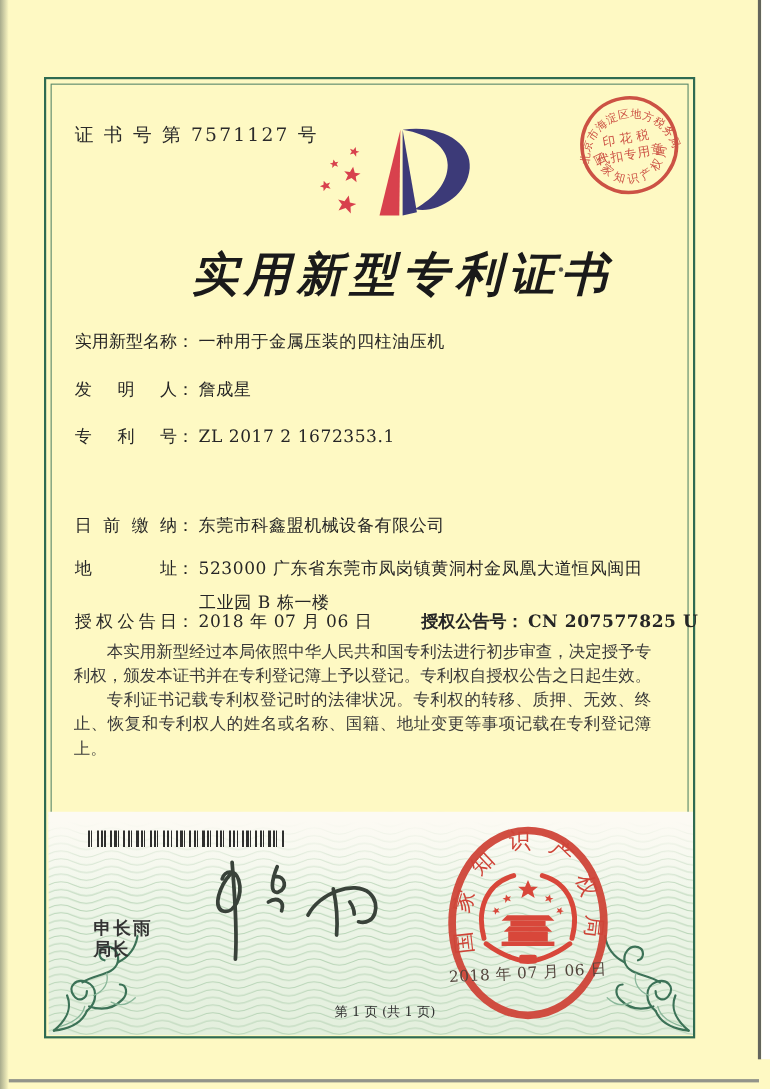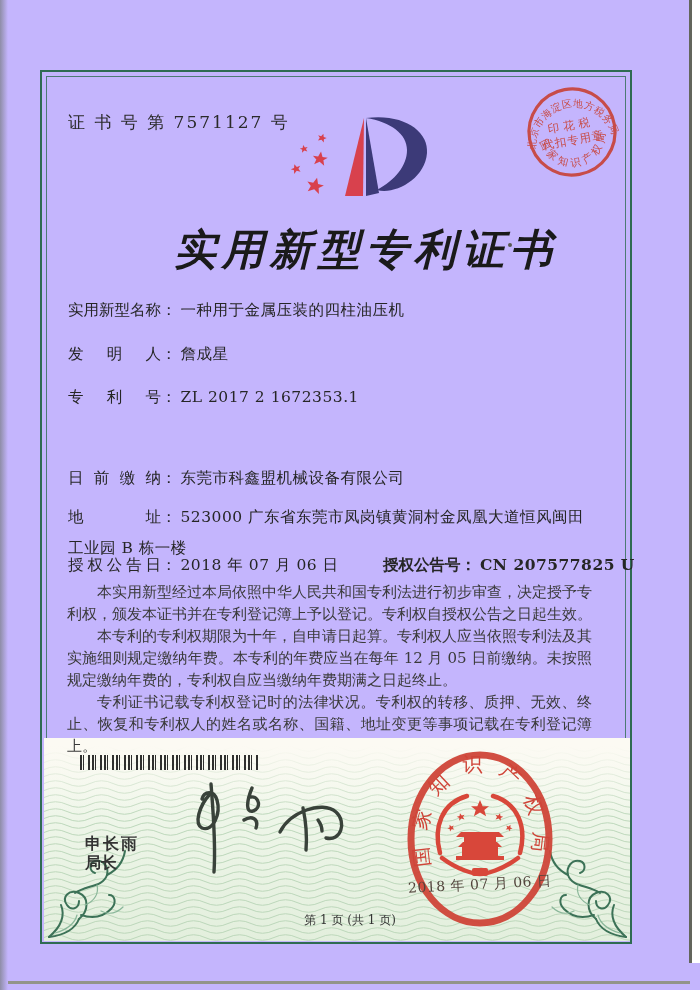--- a/index.html
+++ b/index.html
@@ -1,18 +1,18 @@
 <!DOCTYPE html>
 <html><head>
 <meta charset="utf-8">
 <style>
   html,body{margin:0;padding:0;background:#ffffff;}
   .paper{
     position:relative;width:700px;height:990px;margin:0 auto;
-    background:#c4b5fd;overflow:hidden;
+    background:#fef9c3;overflow:hidden;
     font-family:"DejaVu Serif","Liberation Serif",serif;
     color:#2b2b2b;
   }
   .edge-left{position:absolute;left:0;top:0;width:8px;height:990px;
     background:linear-gradient(to right,rgba(98,108,96,.55),rgba(98,108,96,0));}
   .edge-right{position:absolute;left:689px;top:0;width:3px;height:963px;background:#63655c;}
   .edge-right-white{position:absolute;left:692px;top:0;width:8px;height:963px;background:#ffffff;}
   .edge-bottom{position:absolute;left:8px;top:981px;width:682px;height:3px;background:#92948a;}
 
   .frame-outer{position:absolute;left:40px;top:70px;width:592px;height:874px;
@@ -26,21 +26,21 @@
   .tax-stamp{position:absolute;left:520px;top:80px;transform:rotate(-10deg);opacity:.92;}
 
   .title{position:absolute;left:0;top:206px;width:100%;text-align:center;
     font-size:42px;font-weight:700;letter-spacing:6px;color:#1a1a1a;}
   .speck{position:absolute;left:508px;top:243px;width:4px;height:4px;border-radius:50%;background:#5a5a52;}
 
   .row{position:absolute;left:68px;width:540px;font-size:15.5px;color:#262626;white-space:nowrap;}
   .flabel{display:inline-block;width:93px;text-align:justify;text-align-last:justify;vertical-align:top;}
   .colon{display:inline-block;margin-right:4px;}
   .fval{letter-spacing:.5px;}
-  .addr-line2{margin-top:10px;}
+  .addr-line2{margin-left:113px;margin-top:10px;}
   .grant-no-group{position:absolute;left:315px;top:0;font-weight:bold;}
 
   .paras{position:absolute;left:67px;top:581px;width:525px;font-size:15px;line-height:22px;
     text-align:justify;color:#3a3a3a;}
   .paras p{margin:0;text-indent:2em;}
 
   .guilloche{position:absolute;left:44px;top:738px;width:586px;height:203px;}
   .g-fade{position:absolute;left:0;top:0;width:100%;height:100%;
     background:linear-gradient(to bottom,#fcfaf3 4%,rgba(252,250,243,0) 38%);}
   .ornament{position:absolute;}
@@ -176,21 +176,20 @@
   </div>
   <div class="row" style="top:555px">
     <span class="flabel">授权公告日</span><span class="colon">：</span><span class="fval">2018 年 07 月 06 日</span>
     <span class="grant-no-group">
       <span>授权公告号</span><span class="colon">：</span><span class="fval">CN 207577825 U</span>
     </span>
   </div>
 
   <div class="paras">
     <p>本实用新型经过本局依照中华人民共和国专利法进行初步审查，决定授予专利权，颁发本证书并在专利登记簿上予以登记。专利权自授权公告之日起生效。</p>
-    <p>本专利的专利权期限为十年，自申请日起算。专利权人应当依照专利法及其实施细则规定缴纳年费。本专利的年费应当在每年 12 月 05 日前缴纳。未按照规定缴纳年费的，专利权自应当缴纳年费期满之日起终止。</p>
     <p>专利证书记载专利权登记时的法律状况。专利权的转移、质押、无效、终止、恢复和专利权人的姓名或名称、国籍、地址变更等事项记载在专利登记簿上。</p>
   </div>
 
   <div class="barcode"></div>
 
   <div class="sig-post">局长</div>
   <div class="sig-name">申长雨</div>
 
   <svg class="signature" width="190" height="112" viewBox="0 0 190 112">
     <g fill="none" stroke="#39423a" stroke-width="3.4" stroke-linecap="round" stroke-linejoin="round">

